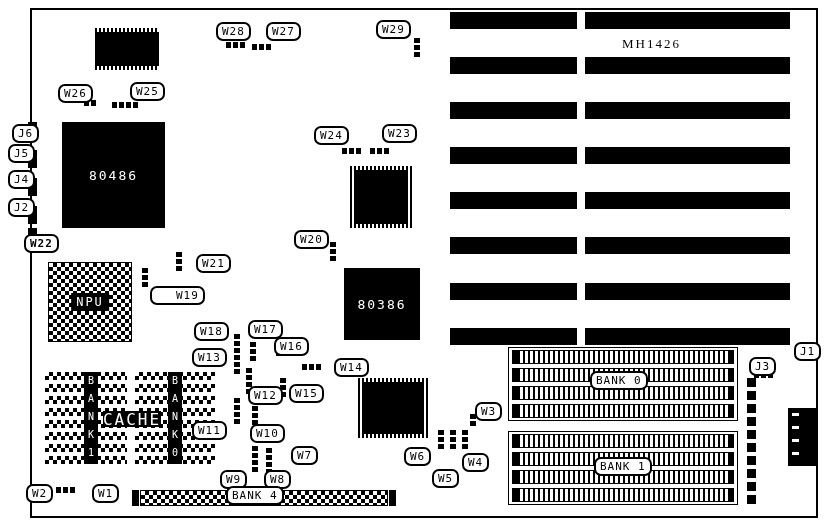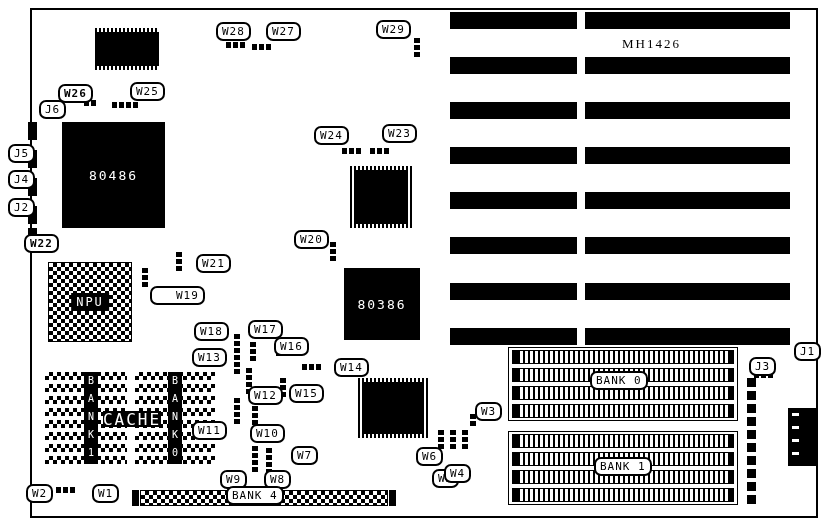--- a/index.html
+++ b/index.html
@@ -221,23 +221,23 @@
     <div class="dip" style="left: 747px; top: 430px; width: 9px; height: 9px;"></div>
     <div class="dip" style="left: 747px; top: 443px; width: 9px; height: 9px;"></div>
     <div class="dip" style="left: 747px; top: 456px; width: 9px; height: 9px;"></div>
     <div class="dip" style="left: 747px; top: 469px; width: 9px; height: 9px;"></div>
     <div class="dip" style="left: 747px; top: 482px; width: 9px; height: 9px;"></div>
     <div class="dip" style="left: 747px; top: 495px; width: 9px; height: 9px;"></div>
     <div class="power-conn" style="left: 788px; top: 408px; width: 28px; height: 58px;"></div>
     <div class="callout" style="left: 216px; top: 22px;">W28</div>
     <div class="callout" style="left: 266px; top: 22px;">W27</div>
     <div class="callout" style="left: 376px; top: 20px;">W29</div>
-    <div class="callout" style="left: 58px; top: 84px; font-weight: bold;">W26</div>
+    <div class="callout" style="left: 58px; top: 84px;">W26</div>
     <div class="callout" style="left: 130px; top: 82px;">W25</div>
-    <div class="callout" style="left: 12px; top: 100px; margin-left: 27px;">J6</div>
+    <div class="callout" style="left: 12px; top: 124px;">J6</div>
     <div class="callout" style="left: 8px; top: 144px;">J5</div>
     <div class="callout" style="left: 8px; top: 170px;">J4</div>
     <div class="callout" style="left: 8px; top: 198px;">J2</div>
     <div class="callout" style="left: 314px; top: 126px;">W24</div>
     <div class="callout" style="left: 382px; top: 124px;">W23</div>
     <div class="callout" style="left: 24px; top: 234px; font-weight: bold;">W22</div>
     <div class="callout" style="left: 294px; top: 230px;">W20</div>
     <div class="callout" style="left: 196px; top: 254px;">W21</div>
     <div class="callout" style="left: 150px; top: 286px; padding-left: 24px;">W19</div>
     <div class="callout" style="left: 194px; top: 322px;">W18</div>
@@ -248,21 +248,21 @@
     <div class="callout" style="left: 248px; top: 386px;">W12</div>
     <div class="callout" style="left: 289px; top: 384px;">W15</div>
     <div class="callout" style="left: 192px; top: 421px;">W11</div>
     <div class="callout" style="left: 250px; top: 424px;">W10</div>
     <div class="callout" style="left: 291px; top: 446px;">W7</div>
     <div class="callout" style="left: 220px; top: 470px;">W9</div>
     <div class="callout" style="left: 264px; top: 470px;">W8</div>
     <div class="callout" style="left: 26px; top: 484px;">W2</div>
     <div class="callout" style="left: 92px; top: 484px;">W1</div>
     <div class="callout" style="left: 226px; top: 486px;">BANK 4</div>
-    <div class="callout" style="left: 404px; top: 447px; margin-left: 12px;">W6</div>
+    <div class="callout" style="left: 404px; top: 447px;">W6</div>
     <div class="callout" style="left: 432px; top: 469px;">W5</div>
-    <div class="callout" style="left: 444px; top: 453px; margin-top: 11px;">W4</div>
+    <div class="callout" style="left: 462px; top: 453px;">W4</div>
     <div class="callout" style="left: 475px; top: 402px;">W3</div>
     <div class="callout" style="left: 590px; top: 371px;">BANK 0</div>
     <div class="callout" style="left: 594px; top: 457px;">BANK 1</div>
     <div class="callout" style="left: 749px; top: 357px;">J3</div>
     <div class="callout" style="left: 794px; top: 342px;">J1</div>
   </div>
 
 </body></html>

